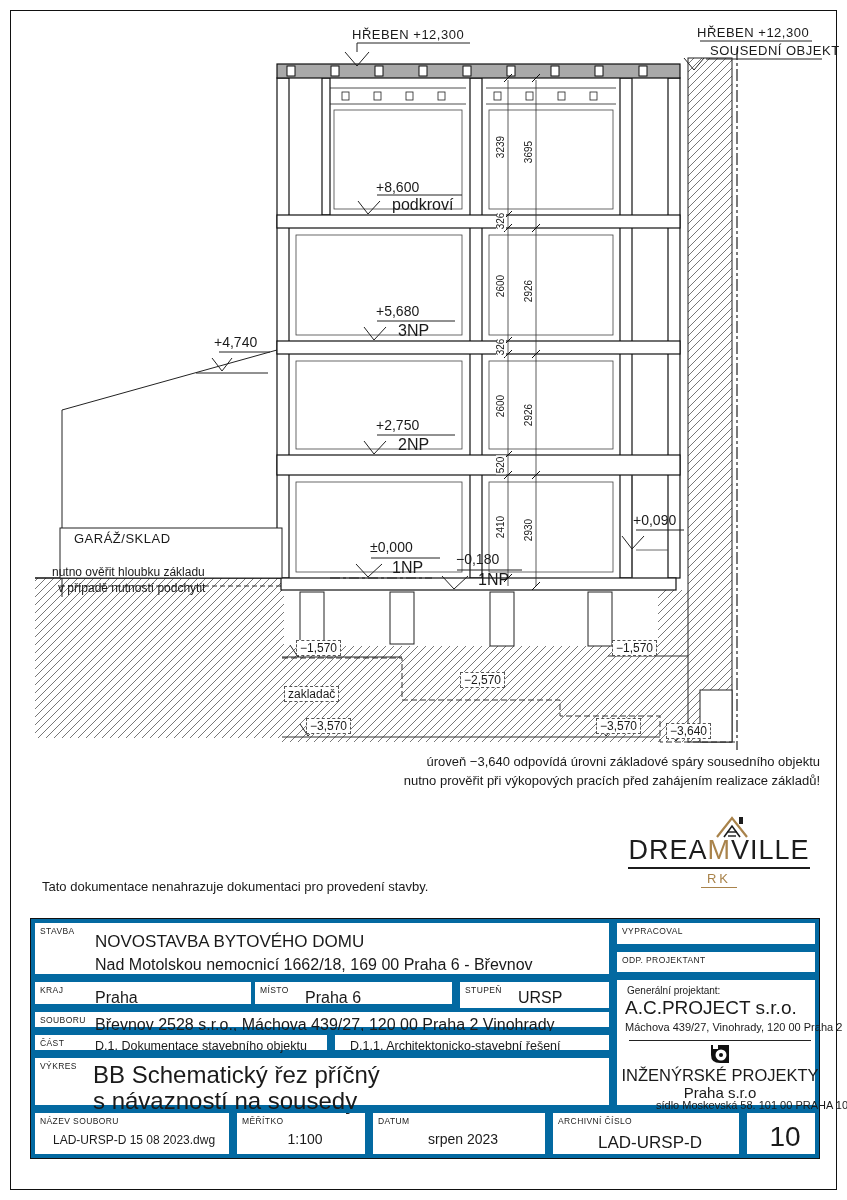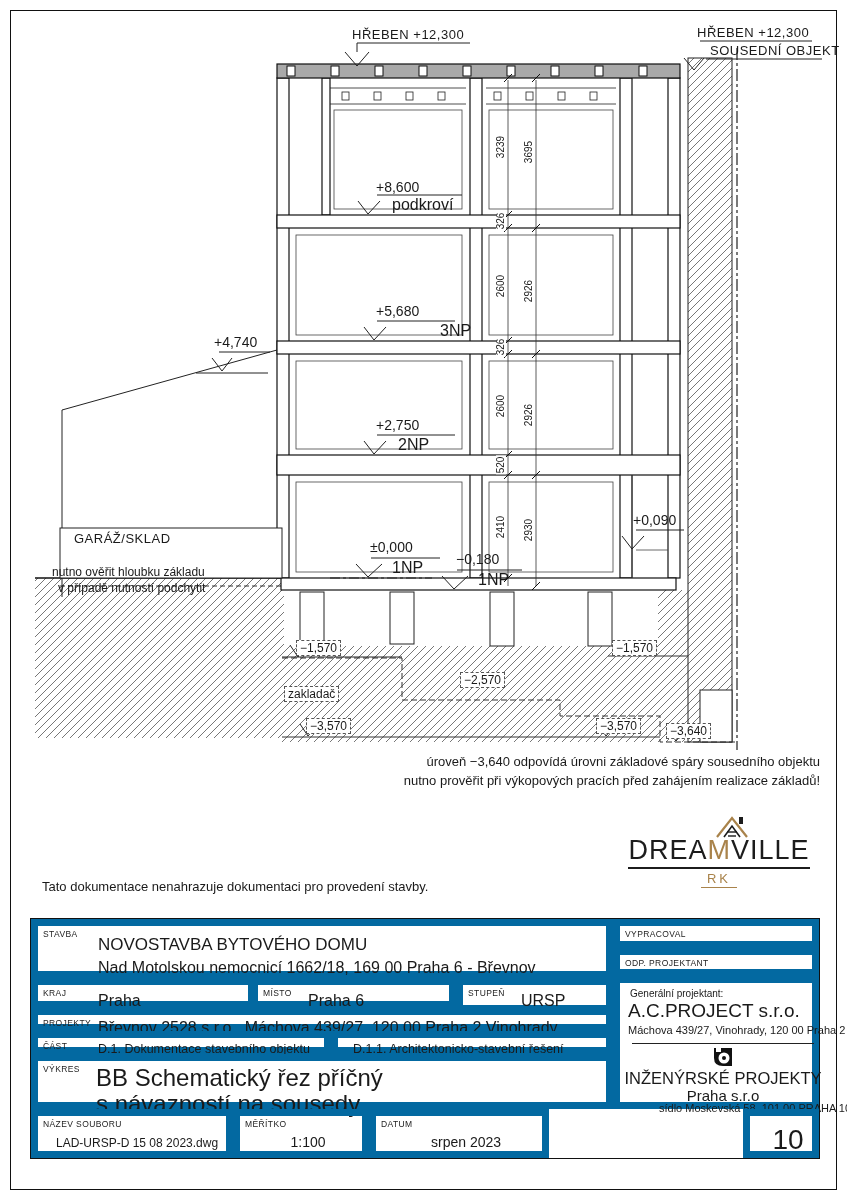--- a/index.html
+++ b/index.html
@@ -17,21 +17,21 @@
   .fnote{font-size:13px;white-space:nowrap;text-align:right;line-height:19px;}
   
   .dv{width:182px;text-align:center;}
   .dv-text{font-size:27px;letter-spacing:1px;color:#1c1c1c;border-bottom:2px solid #1c1c1c;
            padding-bottom:1px;white-space:nowrap;}
   .dv-text .gold{color:#a9834b;}
   .dv-rk{display:inline-block;font-size:13px;letter-spacing:3px;color:#a9834b;
          border-bottom:1.5px solid #a9834b;padding:0 6px 1px;margin-top:1px;}
   
   .tb{border:1.5px solid #111;}
-  .cell{position:absolute;border:7px solid #0369a1;box-sizing:border-box;}
+  .cell{position:absolute;border:4px solid #0369a1;box-sizing:border-box;}
   .clabel{position:absolute;left:5px;top:3px;font-size:8.5px;letter-spacing:.4px;color:#222;white-space:nowrap;}
   .cval{position:absolute;font-size:16px;white-space:nowrap;}
   .big{font-size:24px;line-height:27px;}
 </style>
 </head>
 <body>
 
 <div id="page">
   <div class="abs sheet-border"></div>
 
@@ -200,21 +200,21 @@
     </g>
   </svg>
 
   <div class="abs lbl" style="left:352px;top:27px;">HŘEBEN  +12,300</div>
   <div class="abs lbl" style="left:697px;top:25px;">HŘEBEN  +12,300</div>
   <div class="abs lbl" style="left:710px;top:43px;">SOUSEDNÍ  OBJEKT</div>
 
   <div class="abs lvl" style="left:376px;top:179px;">+8,600</div>
   <div class="abs fname" style="left:392px;top:196px;">podkroví</div>
   <div class="abs lvl" style="left:376px;top:303px;">+5,680</div>
-  <div class="abs fname" style="left:398px;top:322px;margin-left:42px;">3NP</div>
+  <div class="abs fname" style="left:398px;top:322px;">3NP</div>
   <div class="abs lvl" style="left:376px;top:417px;">+2,750</div>
   <div class="abs fname" style="left:398px;top:436px;">2NP</div>
   <div class="abs lvl" style="left:370px;top:539px;">±0,000</div>
   <div class="abs fname" style="left:392px;top:559px;">1NP</div>
   <div class="abs lvl" style="left:456px;top:551px;">−0,180</div>
   <div class="abs fname" style="left:478px;top:571px;">1NP</div>
   <div class="abs lvl" style="left:214px;top:334px;">+4,740</div>
   <div class="abs lvl" style="left:633px;top:512px;">+0,090</div>
 
   <div class="abs lbl" style="left:74px;top:531px;">GARÁŽ/SKLAD</div>
@@ -273,21 +273,21 @@
     </div>
     <div class="cell" style="left:220px;top:59px;width:205px;height:30px;">
       <span class="clabel">MÍSTO</span>
       <span class="cval" style="left:50px;top:7px;">Praha 6</span>
     </div>
     <div class="cell" style="left:425px;top:59px;width:157px;height:34px;">
       <span class="clabel">STUPEŇ</span>
       <span class="cval" style="left:58px;top:7px;">URSP</span>
     </div>
     <div class="cell" style="left:0;top:89px;width:582px;height:23px;">
-      <span class="clabel">PROJEKTY</span>
+      <span class="clabel">SOUBORU</span>
       <span class="cval" style="left:60px;top:4px;">Břevnov 2528 s.r.o., Máchova 439/27, 120 00 Praha 2 Vinohrady</span>
     </div>
     <div class="cell" style="left:0;top:112px;width:300px;height:23px;">
       <span class="clabel">ČÁST</span>
       <span class="cval" style="left:60px;top:4px;font-size:12.5px;">D.1. Dokumentace stavebního objektu</span>
     </div>
     <div class="cell" style="left:300px;top:112px;width:282px;height:23px;">
       <span class="cval" style="left:15px;top:4px;font-size:12.5px;">D.1.1. Architektonicko-stavební řešení</span>
     </div>
     <div class="cell" style="left:0;top:135px;width:582px;height:55px;">
@@ -323,17 +323,21 @@
       <span class="cval" style="left:18px;top:20px;font-size:12px;">LAD-URSP-D 15 08 2023.dwg</span>
     </div>
     <div class="cell" style="left:202px;top:190px;width:136px;height:49px;">
       <span class="clabel">MĚŘÍTKO</span>
       <span class="cval" style="left:0;top:18px;width:136px;text-align:center;font-size:14px;">1:100</span>
     </div>
     <div class="cell" style="left:338px;top:190px;width:180px;height:49px;">
       <span class="clabel">DATUM</span>
       <span class="cval" style="left:0;top:18px;width:180px;text-align:center;font-size:14px;">srpen 2023</span>
     </div>
+    <div class="cell" style="left:518px;top:190px;width:194px;height:49px;">
+      <span class="clabel">ARCHIVNÍ  ČÍSLO</span>
+      <span class="cval" style="left:0;top:20px;width:194px;text-align:center;font-size:17px;">LAD-URSP-D</span>
+    </div>
     <div class="cell" style="left:712px;top:190px;width:76px;height:49px;">
       <span class="cval" style="left:0;top:8px;width:76px;text-align:center;font-size:28px;">10</span>
     </div>
   </div>
 </div>
 
 </body></html>

